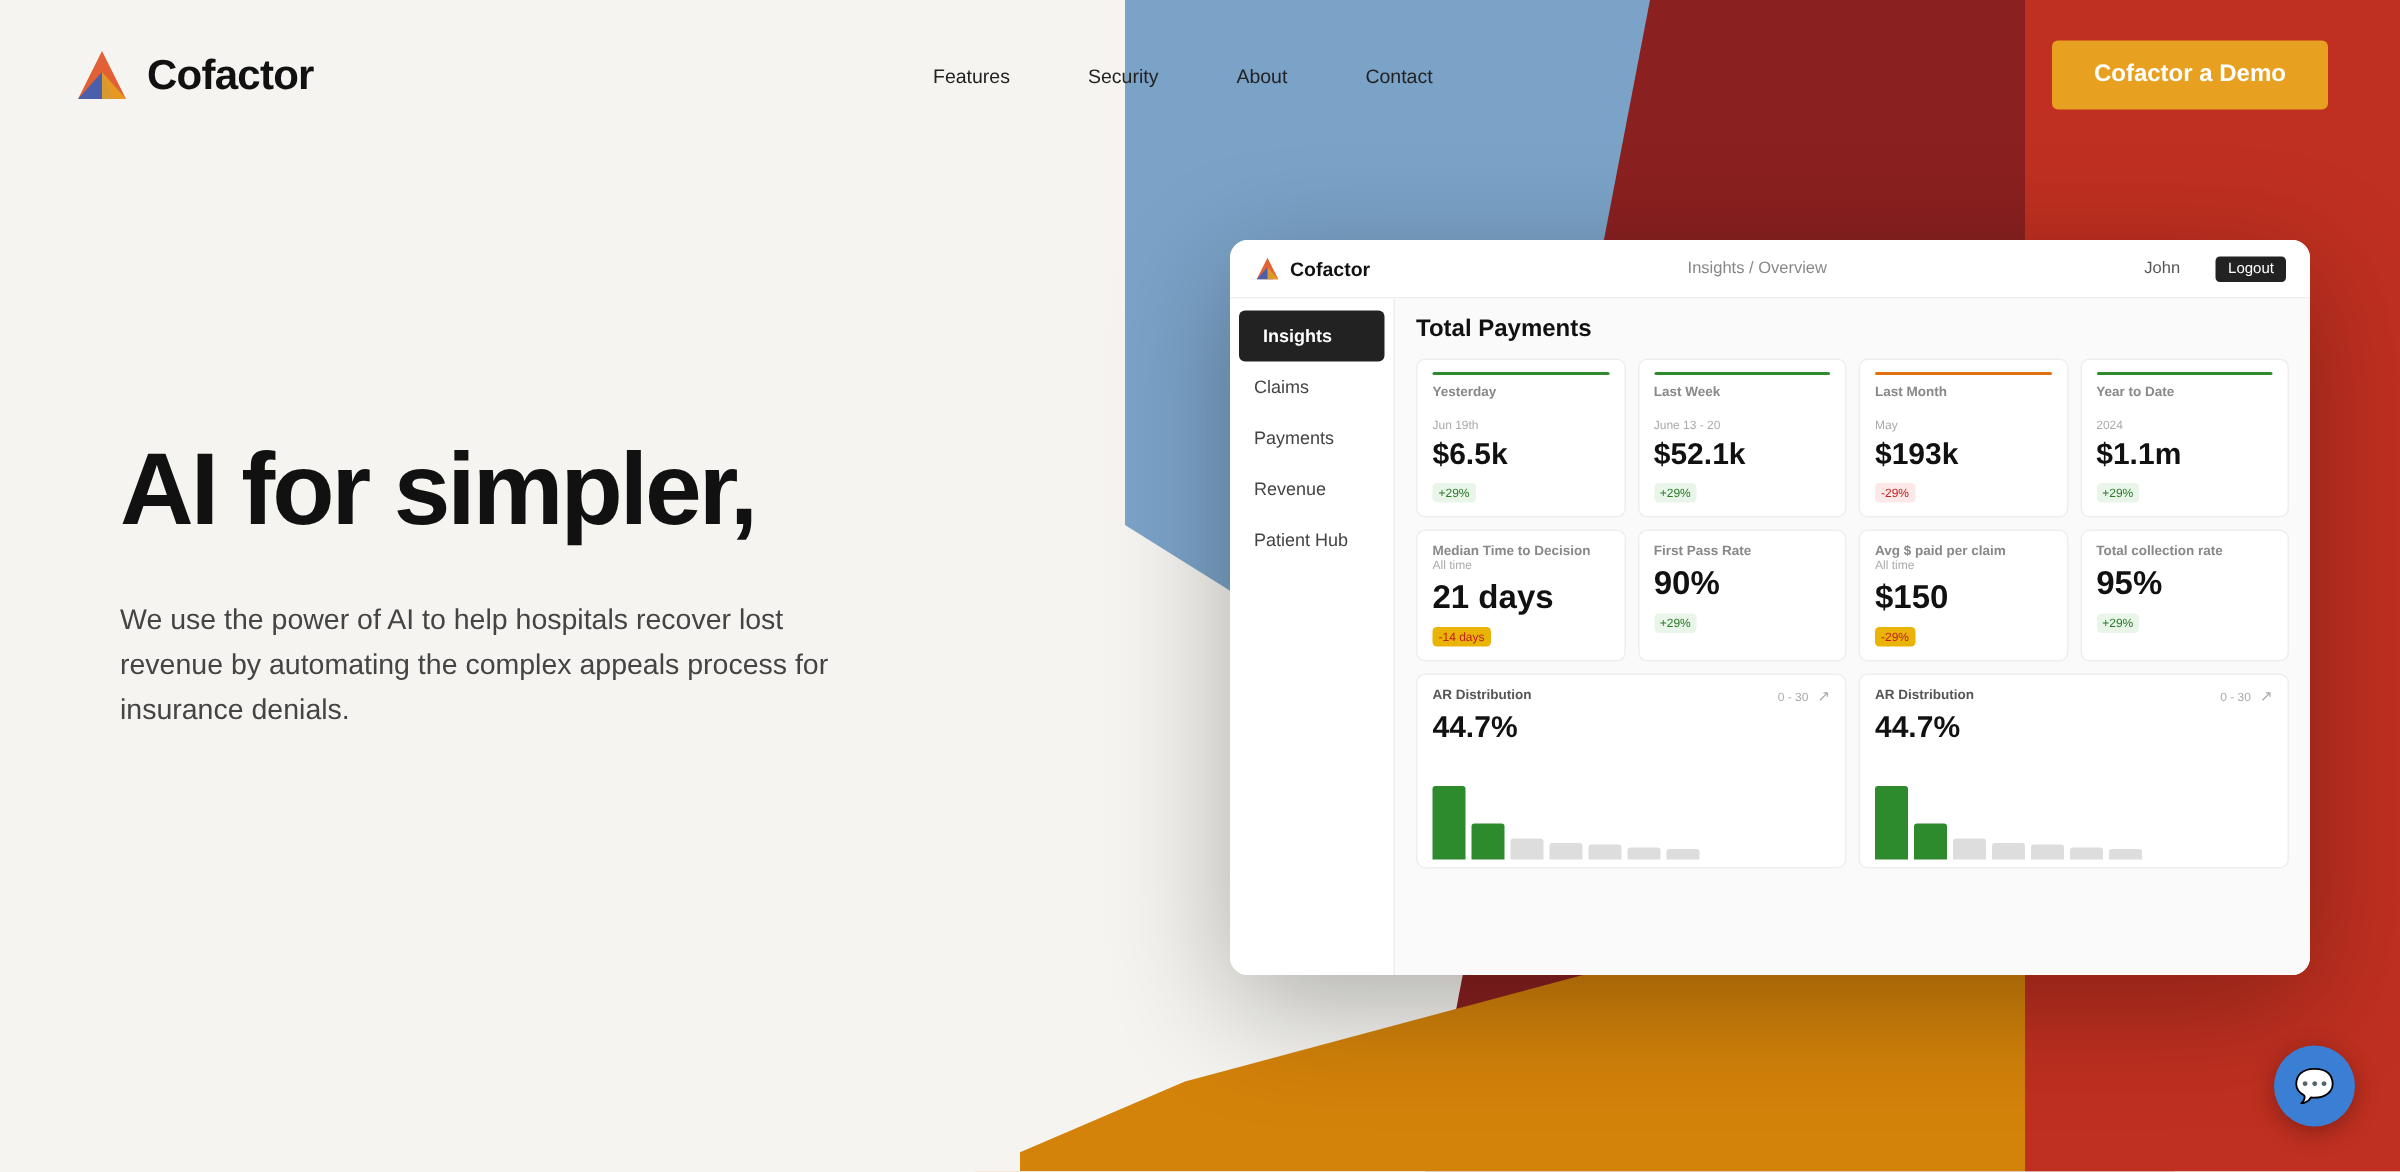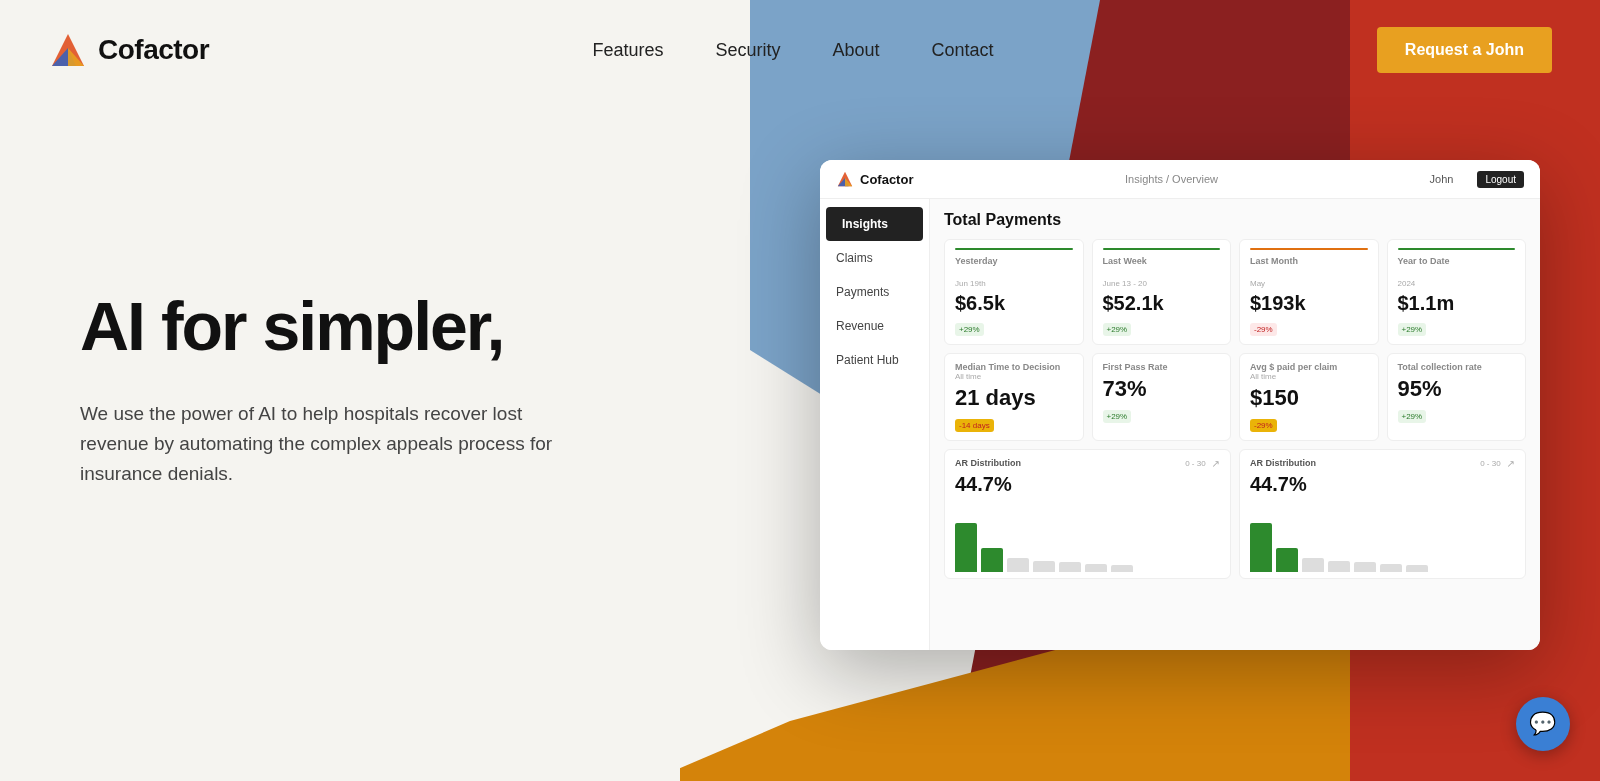--- a/index.html
+++ b/index.html
@@ -8,21 +8,21 @@
     
     nav {
       position: absolute; top: 0; left: 0; right: 0; height: 100px;
       display: flex; align-items: center; justify-content: space-between;
       padding: 0 48px; z-index: 100; background: transparent;
     }
     .logo { display: flex; align-items: center; gap: 10px; }
     .logo-icon { width: 40px; height: 40px; }
     .logo-text { font-size: 28px; font-weight: 700; color: #111; letter-spacing: -0.5px; }
     .nav-links { display: flex; gap: 52px; align-items: center; }
-    .nav-link { font-size: 18px; color: #222; text-decoration: none; font-weight: 400; cursor: pointer; }
+    .nav-link { font-size: 13px; color: #222; text-decoration: none; font-weight: 400; cursor: pointer; }
     .btn-demo {
       background: #e8a020; color: #fff; border: none; padding: 14px 28px;
       font-size: 16px; font-weight: 600; cursor: pointer; border-radius: 4px;
     }
 
     
     .hero-left {
       position: absolute; top: 0; left: 0; width: 680px; height: 781px;
       background: #f5f4f0; display: flex; flex-direction: column;
       justify-content: center; padding: 0 60px 0 80px; z-index: 10;
@@ -145,21 +145,21 @@
       <polygon points="20,18 36,36 20,36" fill="#e8a020" opacity="0.9"></polygon>
     </svg>
     <span class="logo-text">Cofactor</span>
   </div>
   <div class="nav-links">
     <a class="nav-link">Features</a>
     <a class="nav-link">Security</a>
     <a class="nav-link">About</a>
     <a class="nav-link">Contact</a>
   </div>
-  <button class="btn-demo">Request a John</button>
+  <button class="btn-demo">Cofactor a Demo</button>
 </nav>
 
 <div class="bg-shapes">
   <div class="shape-blue"></div>
   <div class="shape-darkred"></div>
   <div class="shape-orange"></div>
   <div class="shape-red"></div>
 </div>
 
 <div class="hero-left">
@@ -233,21 +233,21 @@
       <div class="metrics-grid">
         <div class="metric-card">
           <div class="metric-label">Median Time to Decision</div>
           <div class="metric-sub">All time</div>
           <div class="metric-value">21 days</div>
           <span class="metric-badge-red">-14 days</span>
         </div>
         <div class="metric-card">
           <div class="metric-label">First Pass Rate</div>
           <div class="metric-sub"></div>
-          <div class="metric-value">73%</div>
+          <div class="metric-value">90%</div>
           <span class="metric-badge-green">+29%</span>
         </div>
         <div class="metric-card">
           <div class="metric-label">Avg $ paid per claim</div>
           <div class="metric-sub">All time</div>
           <div class="metric-value">$150</div>
           <span class="metric-badge-red">-29%</span>
         </div>
         <div class="metric-card">
           <div class="metric-label">Total collection rate</div>

